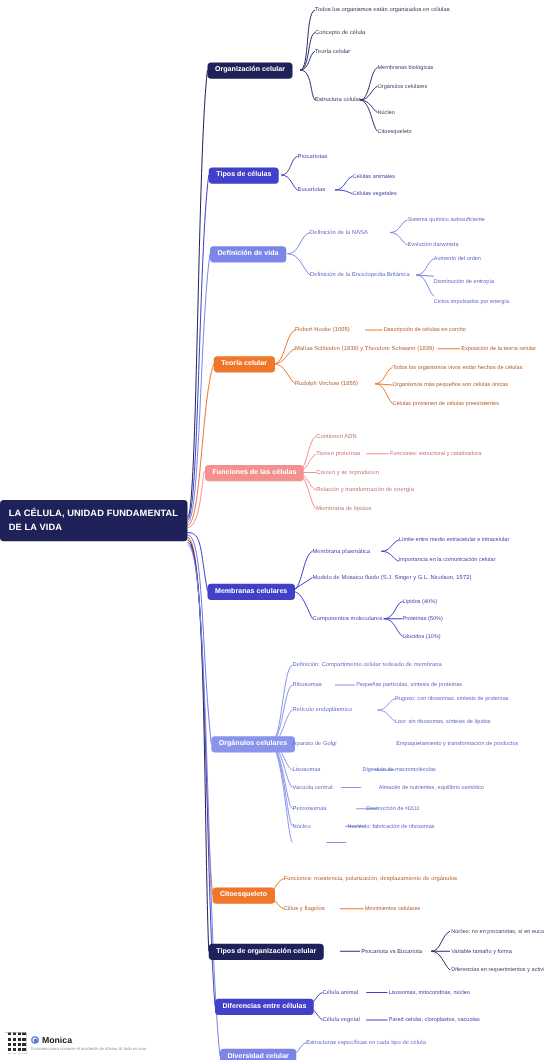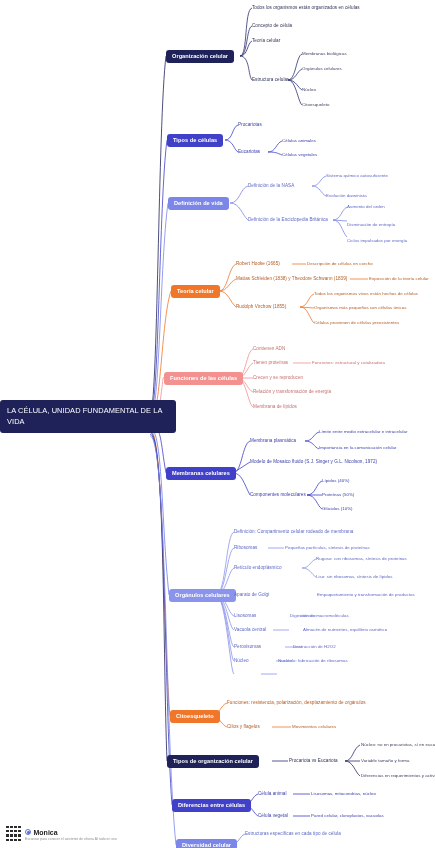--- a/index.html
+++ b/index.html
@@ -22,25 +22,25 @@
     pointer-events: none;
   }
   .node {
     position: absolute;
     white-space: nowrap;
     line-height: 1.15;
   }
   
   .root {
     left: 0px; top: 400px;
-    width: 176px;
+    width: 150px;
     background: #1f2259;
     color: #ffffff;
     font-size: 7.4px;
-    font-weight: normal;
+    font-weight: bold;
     letter-spacing: 0.1px;
     padding: 6px 7px;
     border-radius: 3px;
     white-space: normal;
     line-height: 1.45;
   }
   
   .b1 {
     color: #ffffff;
     font-size: 5.6px;

